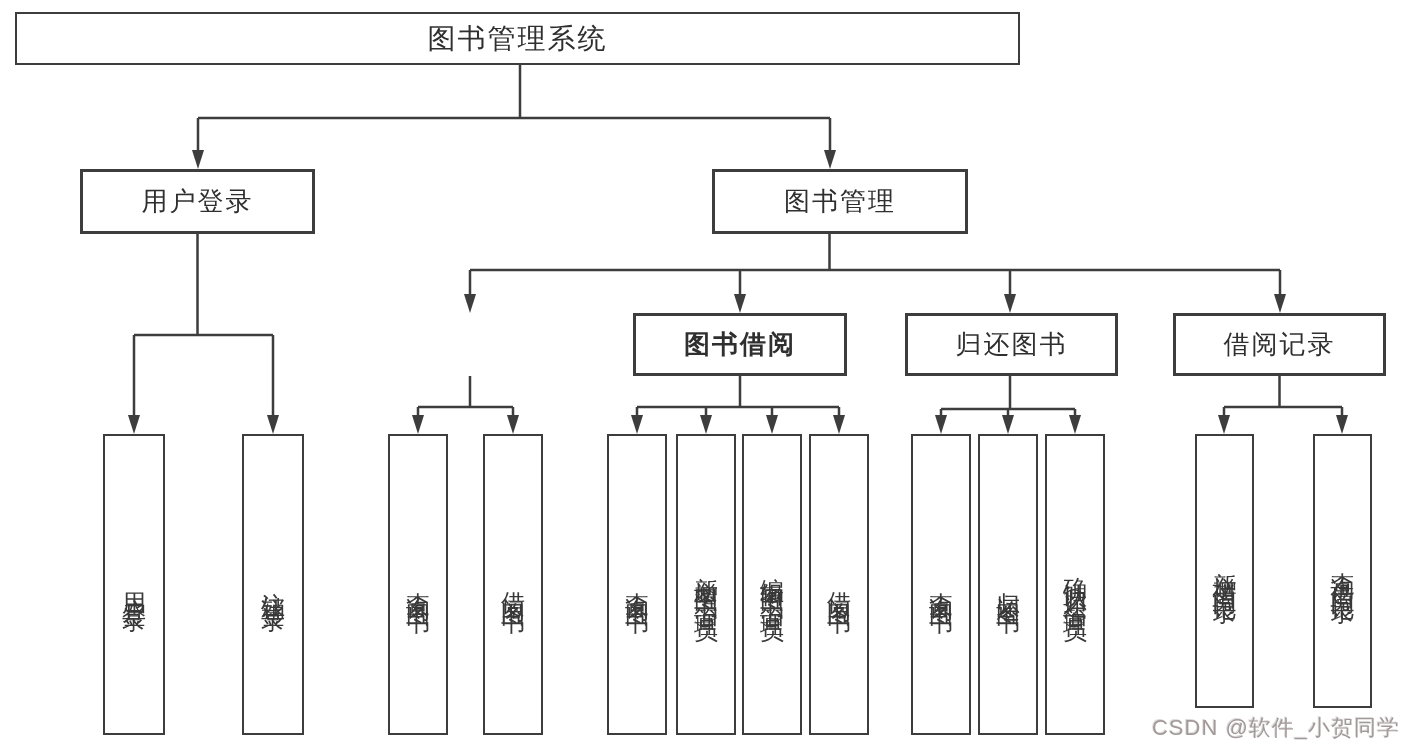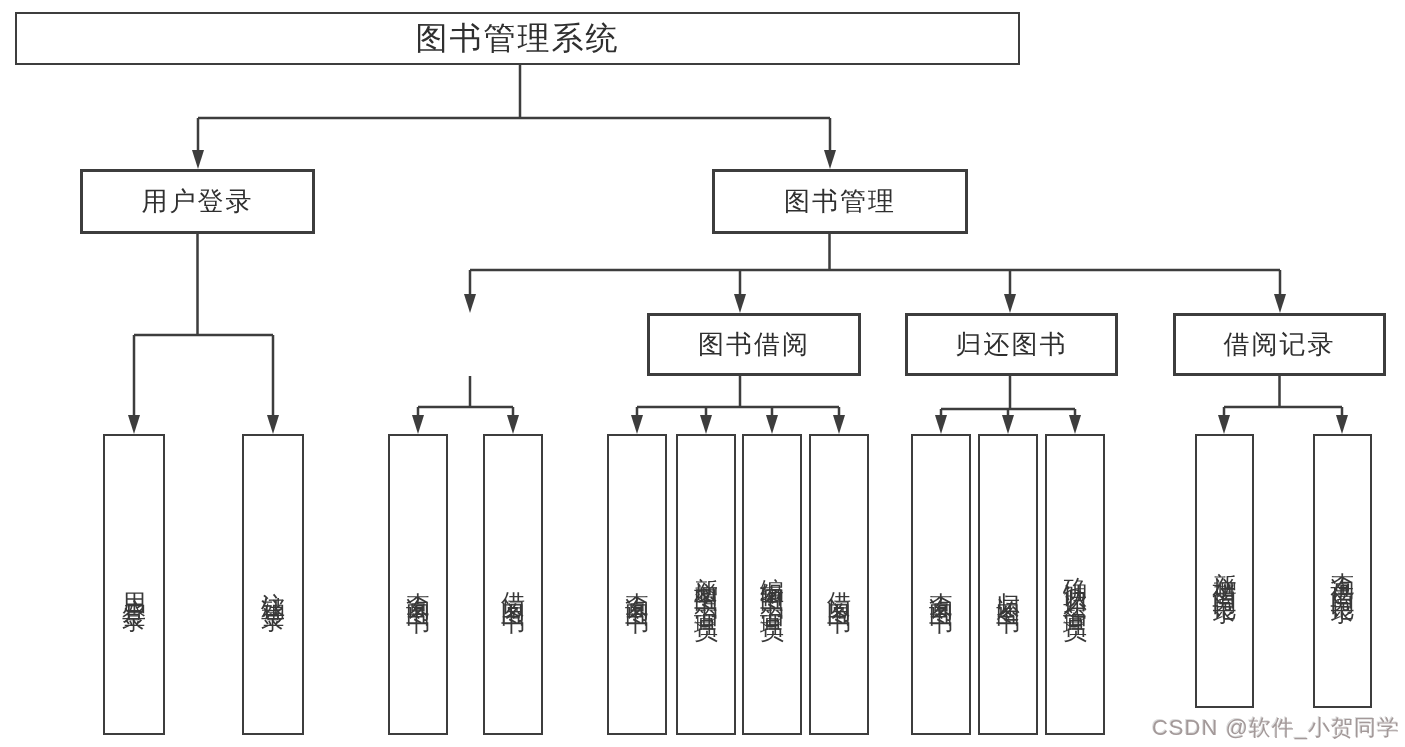--- a/index.html
+++ b/index.html
@@ -26,21 +26,21 @@
     box-sizing: border-box;
     background: #ffffff;
     border: 3px solid #3d3d3d;
     display: flex;
     align-items: center;
     justify-content: center;
     text-align: center;
   }
   .root-box {
     border-width: 2.5px;
-    font-size: 32px;
+    font-size: 28px;
     letter-spacing: 2px;
   }
   .branch-box {
     font-size: 26px;
     letter-spacing: 2px;
   }
   .leaf-box {
     border-width: 2.5px;
   }
   .leaf-box .vtext {
@@ -122,21 +122,21 @@
     <span>图书管理系统</span>
   </div>
 
   <div class="box branch-box" style="left:80px; top:169px; width:235px; height:65px;">
     <span>用户登录</span>
   </div>
   <div class="box branch-box" style="left:712px; top:169px; width:256px; height:65px;">
     <span>图书管理</span>
   </div>
 
-  <div class="box branch-box" style="left:647px; top:313px; width:214px; height:63px;">
+  <div class="box branch-box" style="left:633px; top:313px; width:214px; height:63px;font-weight:bold;">
     <span>图书借阅</span>
   </div>
   <div class="box branch-box" style="left:905px; top:313px; width:213px; height:63px;">
     <span>归还图书</span>
   </div>
   <div class="box branch-box" style="left:1173px; top:313px; width:213px; height:63px;justify-content:center;">
     <span>借阅记录</span>
   </div>
 
   <div class="box leaf-box" style="left:103px; top:434px; width:62px; height:301px;">

